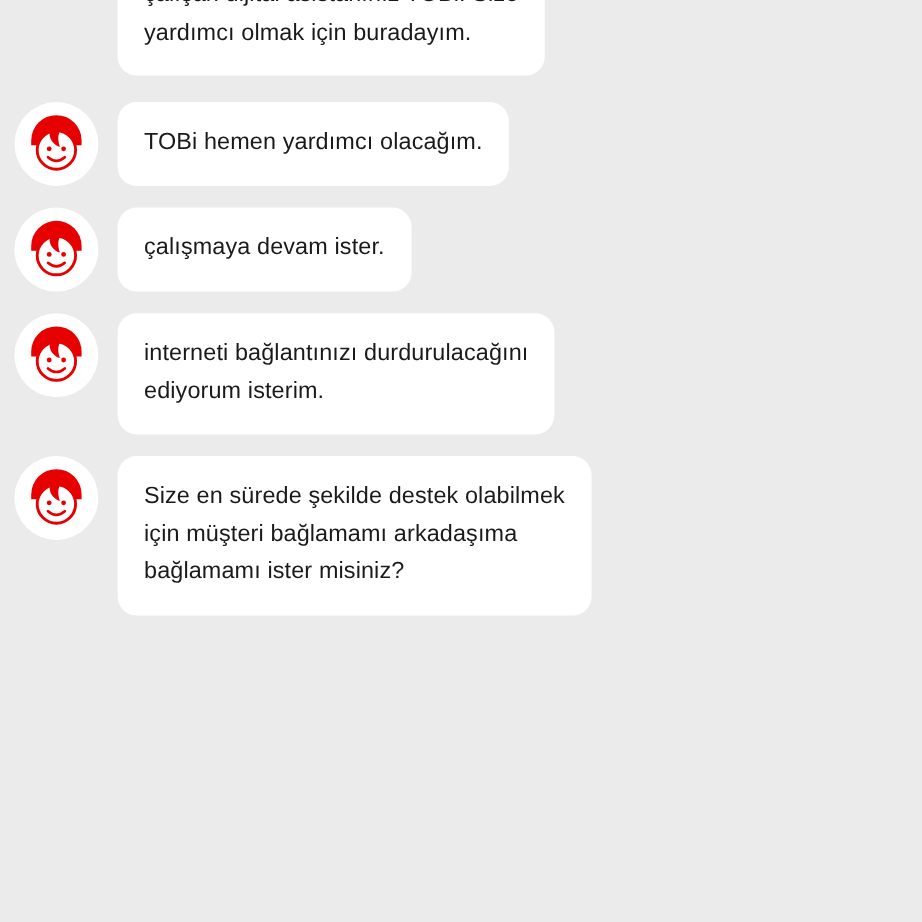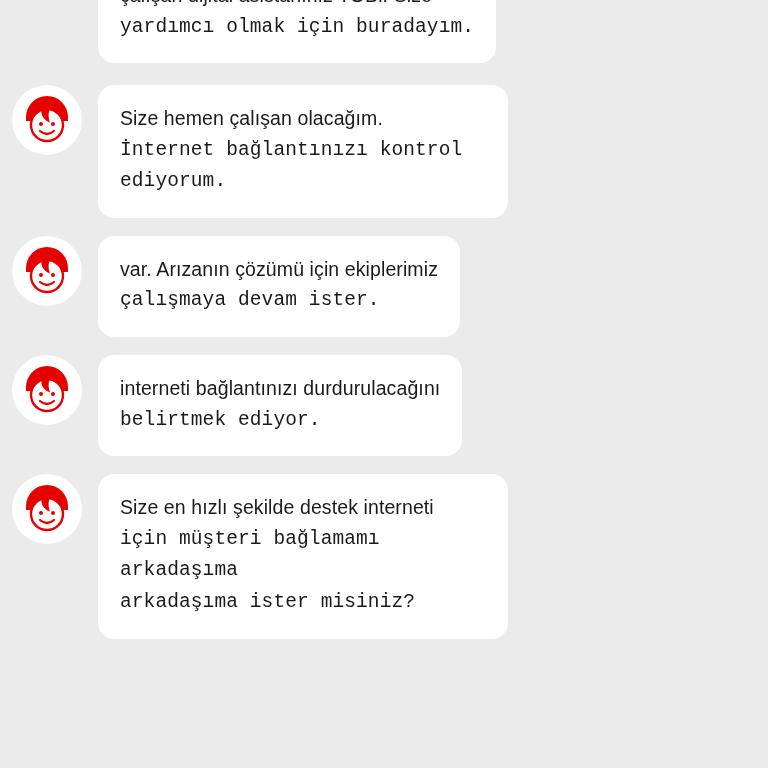--- a/index.html
+++ b/index.html
@@ -53,21 +53,20 @@
     color: #1a1a1a;
     font-size: 19.5px;
     line-height: 1.62;
     letter-spacing: 0.1px;
   }
   .bubble p {
     margin: 0;
   }
   .bubble p + p {
     margin-top: 0px;
-    font-family: Liberation Mono, monospace;
   }
   
   .msg-row.clipped {
     margin-top: -30px;
     margin-bottom: 22px;
   }
   .msg-row.clipped .bubble {
     padding-top: 10px;
   }
   .clip-line {
@@ -94,73 +93,71 @@
         <circle cx="29" cy="29" r="28" fill="#ffffff"></circle>
         <path d="M8 26 A21 21 0 0 1 50 26 L50 30 L8 30 Z" fill="#e60000"></path>
         <circle cx="29" cy="34" r="16" fill="#ffffff" stroke="#e60000" stroke-width="2.4"></circle>
         <path d="M33.5 8.5 c-6 1.2 -10.2 5.6 -10.2 11.6 0 6.1 4.4 10.2 8.6 11.3 -0.8 -2.4 -1.3 -4.6 -1.3 -6.9 0 -5.1 2.5 -9.2 6.2 -11.5 -1.3 -2.2 -2.3 -3.3 -3.3 -4.5 z" fill="#e60000"></path>
         <circle cx="23" cy="33" r="2" fill="#e60000"></circle>
         <circle cx="35" cy="33" r="2" fill="#e60000"></circle>
         <path d="M22 40 q7 6 14 0" fill="none" stroke="#e60000" stroke-width="2.2" stroke-linecap="round"></path>
       </svg>
     </div>
     <div class="bubble">
-      <p>Size hemen çalışan olacağım.</p>
-      <p>İnternet bağlantınızı kontrol ediyorum.</p>
+      <p>TOBi hemen yardımcı olacağım.</p>
     </div>
   </div>
 
   <div class="msg-row">
     <div class="avatar">
       <svg width="58" height="58" viewBox="0 0 58 58" aria-hidden="true">
         <circle cx="29" cy="29" r="28" fill="#ffffff"></circle>
         <path d="M8 26 A21 21 0 0 1 50 26 L50 30 L8 30 Z" fill="#e60000"></path>
         <circle cx="29" cy="34" r="16" fill="#ffffff" stroke="#e60000" stroke-width="2.4"></circle>
         <path d="M33.5 8.5 c-6 1.2 -10.2 5.6 -10.2 11.6 0 6.1 4.4 10.2 8.6 11.3 -0.8 -2.4 -1.3 -4.6 -1.3 -6.9 0 -5.1 2.5 -9.2 6.2 -11.5 -1.3 -2.2 -2.3 -3.3 -3.3 -4.5 z" fill="#e60000"></path>
         <circle cx="23" cy="33" r="2" fill="#e60000"></circle>
         <circle cx="35" cy="33" r="2" fill="#e60000"></circle>
         <path d="M22 40 q7 6 14 0" fill="none" stroke="#e60000" stroke-width="2.2" stroke-linecap="round"></path>
       </svg>
     </div>
     <div class="bubble">
-      <p>var. Arızanın çözümü için ekiplerimiz</p>
       <p>çalışmaya devam ister.</p>
     </div>
   </div>
 
   <div class="msg-row">
     <div class="avatar">
       <svg width="58" height="58" viewBox="0 0 58 58" aria-hidden="true">
         <circle cx="29" cy="29" r="28" fill="#ffffff"></circle>
         <path d="M8 26 A21 21 0 0 1 50 26 L50 30 L8 30 Z" fill="#e60000"></path>
         <circle cx="29" cy="34" r="16" fill="#ffffff" stroke="#e60000" stroke-width="2.4"></circle>
         <path d="M33.5 8.5 c-6 1.2 -10.2 5.6 -10.2 11.6 0 6.1 4.4 10.2 8.6 11.3 -0.8 -2.4 -1.3 -4.6 -1.3 -6.9 0 -5.1 2.5 -9.2 6.2 -11.5 -1.3 -2.2 -2.3 -3.3 -3.3 -4.5 z" fill="#e60000"></path>
         <circle cx="23" cy="33" r="2" fill="#e60000"></circle>
         <circle cx="35" cy="33" r="2" fill="#e60000"></circle>
         <path d="M22 40 q7 6 14 0" fill="none" stroke="#e60000" stroke-width="2.2" stroke-linecap="round"></path>
       </svg>
     </div>
     <div class="bubble">
       <p>interneti bağlantınızı durdurulacağını</p>
-      <p>belirtmek ediyor.</p>
+      <p>ediyorum isterim.</p>
     </div>
   </div>
 
   <div class="msg-row">
     <div class="avatar">
       <svg width="58" height="58" viewBox="0 0 58 58" aria-hidden="true">
         <circle cx="29" cy="29" r="28" fill="#ffffff"></circle>
         <path d="M8 26 A21 21 0 0 1 50 26 L50 30 L8 30 Z" fill="#e60000"></path>
         <circle cx="29" cy="34" r="16" fill="#ffffff" stroke="#e60000" stroke-width="2.4"></circle>
         <path d="M33.5 8.5 c-6 1.2 -10.2 5.6 -10.2 11.6 0 6.1 4.4 10.2 8.6 11.3 -0.8 -2.4 -1.3 -4.6 -1.3 -6.9 0 -5.1 2.5 -9.2 6.2 -11.5 -1.3 -2.2 -2.3 -3.3 -3.3 -4.5 z" fill="#e60000"></path>
         <circle cx="23" cy="33" r="2" fill="#e60000"></circle>
         <circle cx="35" cy="33" r="2" fill="#e60000"></circle>
         <path d="M22 40 q7 6 14 0" fill="none" stroke="#e60000" stroke-width="2.2" stroke-linecap="round"></path>
       </svg>
     </div>
     <div class="bubble">
-      <p>Size en hızlı şekilde destek interneti</p>
+      <p>Size en sürede şekilde destek olabilmek</p>
       <p>için müşteri bağlamamı arkadaşıma</p>
-      <p>arkadaşıma ister misiniz?</p>
+      <p>bağlamamı ister misiniz?</p>
     </div>
   </div>
 
 </div>
 
 </body></html>

